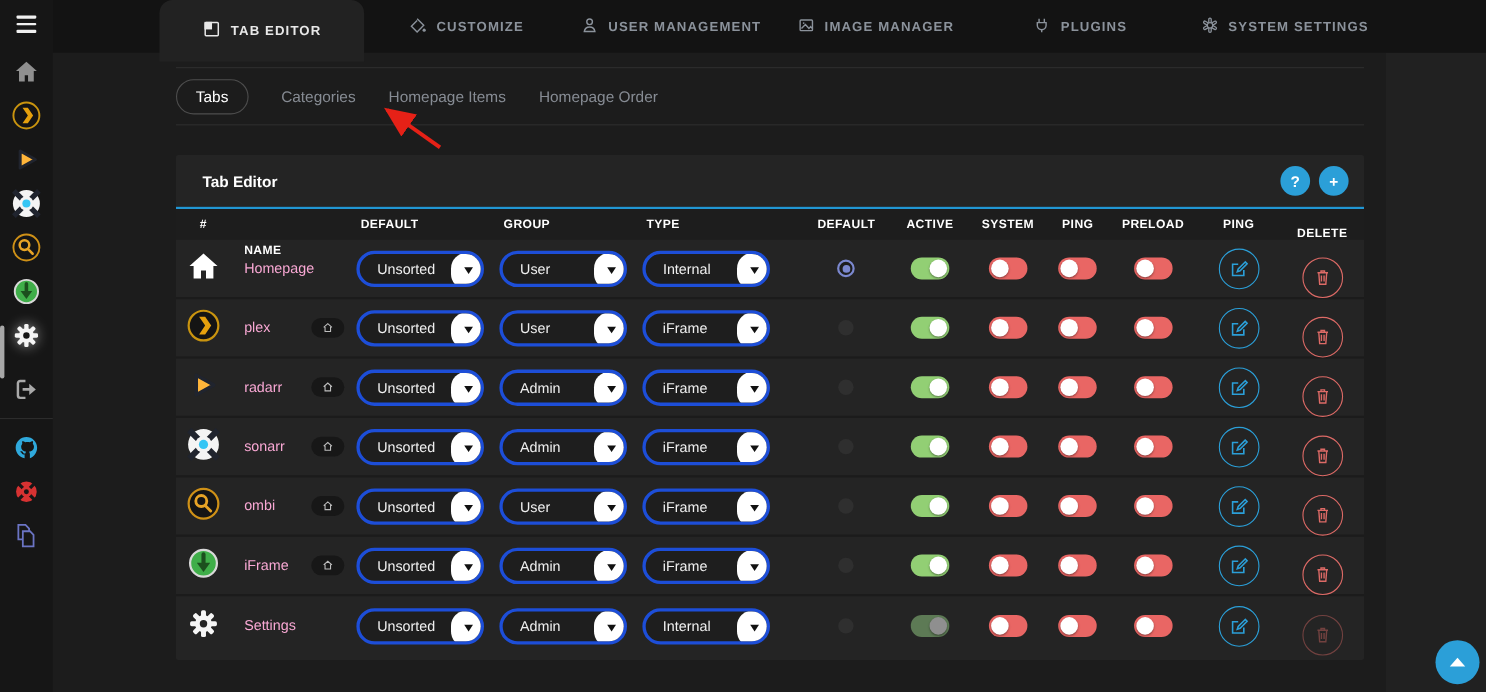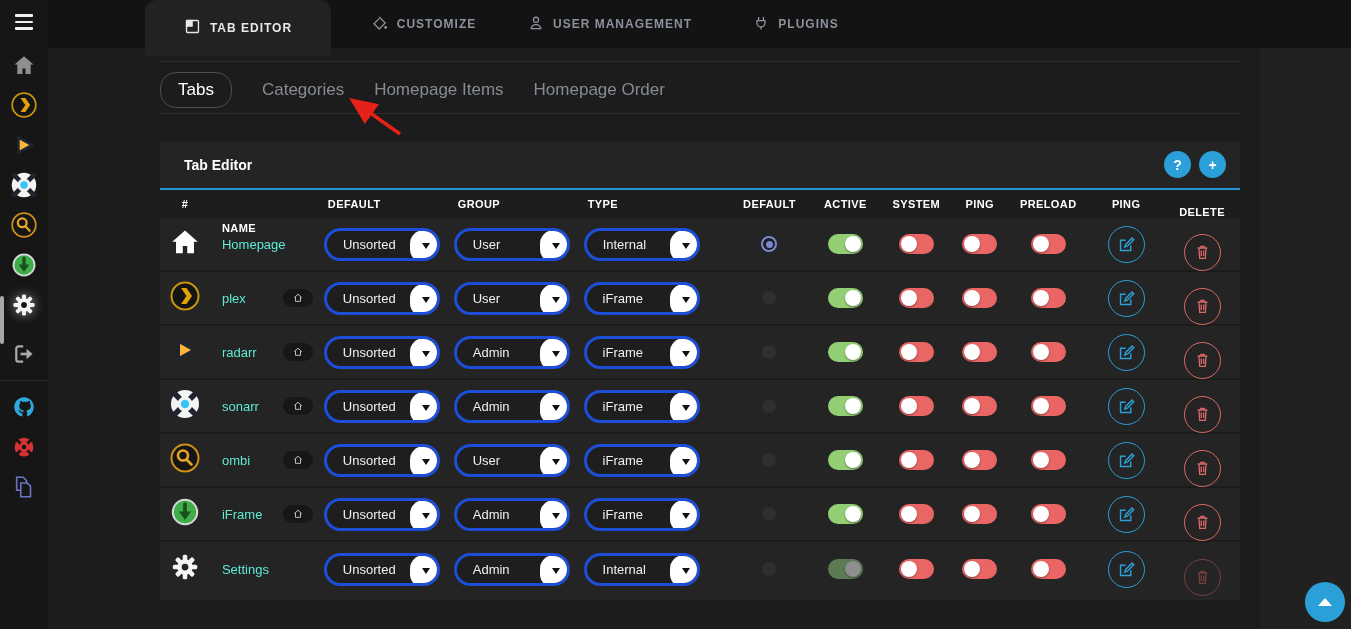--- a/index.html
+++ b/index.html
@@ -23,21 +23,21 @@
   .nav-tab svg { flex:0 0 auto; }
 
   
   #content { position:absolute; left:48px; top:48px; width:1212px; height:581px; background:#1c1c1c; }
   .hdivider { position:absolute; left:112px; width:1080px; border-top:1px solid #2e2e2e; }
   #divider-top { top:13px; }
   #divider-bottom { top:65px; }
 
   
   #subnav { position:absolute; left:112px; top:24px; display:flex; align-items:center; gap:30px; }
-  .subnav-item { color:#868b93; font-size:17px; cursor:pointer; padding:7px 0; }
+  .subnav-item { color:#868b93; font-size:14px; cursor:pointer; padding:7px 0; }
   .subnav-item.active { color:#ffffff; border:1px solid #4d4d4d; border-radius:16px; padding:7px 17px; }
 
   
   #annotation-arrow { position:absolute; left:282px; top:40px; width:80px; height:52px; pointer-events:none; z-index:9; }
 
   
   #panel { position:absolute; left:112px; top:93px; width:1080px; height:459px; background:#242424; border-radius:2px; }
   #panel-header { height:47px; display:flex; align-items:center; padding:0 14px 0 24px; }
   #panel-title { color:#ffffff; font-size:14px; font-weight:bold; }
   #panel-actions { margin-left:auto; display:flex; gap:8px; }
@@ -55,21 +55,21 @@
   .c-def{width:80px; display:flex; justify-content:center;}
   .c-act{width:72px; display:flex; justify-content:center;}
   .c-spl{width:70px; display:flex; justify-content:center;}
   .c-png{width:57px; display:flex; justify-content:center;}
   .c-pre{width:80px; display:flex; justify-content:center;}
   .c-edit{width:76px; display:flex; justify-content:center;}
   .c-del{width:76px; display:flex; justify-content:center;margin-top:16px;}
   .th.c-name{ text-align:left;margin-top:48px; }
   .th.c-cat,.th.c-grp,.th.c-type{ text-align:left; padding-left:8px; }
 
-  .tab-name { color:#5eead4; font-size:13px; }
+  .tab-name { color:#f9a8d4; font-size:13px; }
   .home-pill { width:30px; height:18px; background:#171717; border-radius:9px; display:flex; align-items:center; justify-content:center; cursor:pointer; }
 
   
   .select { position:relative; width:116px; height:33px; background:#1e1e1e; border:3px solid #1d4ed8; border-radius:17px; display:flex; align-items:center; padding-left:16px; cursor:pointer; overflow:hidden; margin-left:4px; }
   .select .sel-val { color:#f0f0f0; font-size:13px; }
   .select .cap { position:absolute; right:-1px; top:-1px; width:28px; height:33px; background:#ffffff; border-radius:16px; display:flex; align-items:center; justify-content:center; }
   .select .caret { width:0; height:0; border-left:4px solid transparent; border-right:4px solid transparent; border-top:6px solid #111; margin-left:4px; }
 
   
   .radio { width:14px; height:14px; border-radius:50%; background:#2f2f2f; cursor:pointer; display:inline-block; }
@@ -246,26 +246,49 @@
         <svg width="16" height="16" viewBox="0 0 20 20" fill="none" stroke="#8b929b" stroke-width="1.6">
             <circle cx="10" cy="6" r="3.2"></circle>
             <path d="M4 17c.6-3.4 3-5 6-5s5.4 1.6 6 5z"></path>
           </svg>
       </span>
       <span>USER MANAGEMENT</span>
     </div>
     <div class="nav-tab">
       <span>
         <svg width="16" height="16" viewBox="0 0 20 20" fill="none" stroke="#8b929b" stroke-width="1.6">
+            <rect x="3" y="4" width="14" height="12" rx="1"></rect>
+            <path d="M4.5 13.5 9 9l4 4.5 2-2 1.5 2"></path>
+            <circle cx="7" cy="7.5" r="1" fill="#8b929b" stroke="none"></circle>
+          </svg>
+      </span>
+      <span>IMAGE MANAGER</span>
+    </div>
+    <div class="nav-tab">
+      <span>
+        <svg width="16" height="16" viewBox="0 0 20 20" fill="none" stroke="#8b929b" stroke-width="1.6">
             <path d="M7 2.5V7M13 2.5V7"></path>
             <path d="M5 7h10v3a5 5 0 0 1-10 0z"></path>
             <path d="M10 15v3"></path>
           </svg>
       </span>
       <span>PLUGINS</span>
+    </div>
+    <div class="nav-tab">
+      <span>
+        <svg width="16" height="16" viewBox="0 0 32 32" fill="none" stroke="#8b929b" stroke-width="2.4">
+            <g>
+              <rect x="13.8" y="3" width="4.4" height="26" rx="2"></rect>
+              <rect x="13.8" y="3" width="4.4" height="26" rx="2" transform="rotate(60 16 16)"></rect>
+              <rect x="13.8" y="3" width="4.4" height="26" rx="2" transform="rotate(120 16 16)"></rect>
+            </g>
+            <circle cx="16" cy="16" r="5" fill="#131313"></circle>
+          </svg>
+      </span>
+      <span>SYSTEM SETTINGS</span>
     </div>
   </header>
 
   <main id="content">
     <div class="hdivider" id="divider-top"></div>
 
     <nav id="subnav">
       <span class="subnav-item active">Tabs</span>
       <span class="subnav-item">Categories</span>
       <span class="subnav-item">Homepage Items</span>

